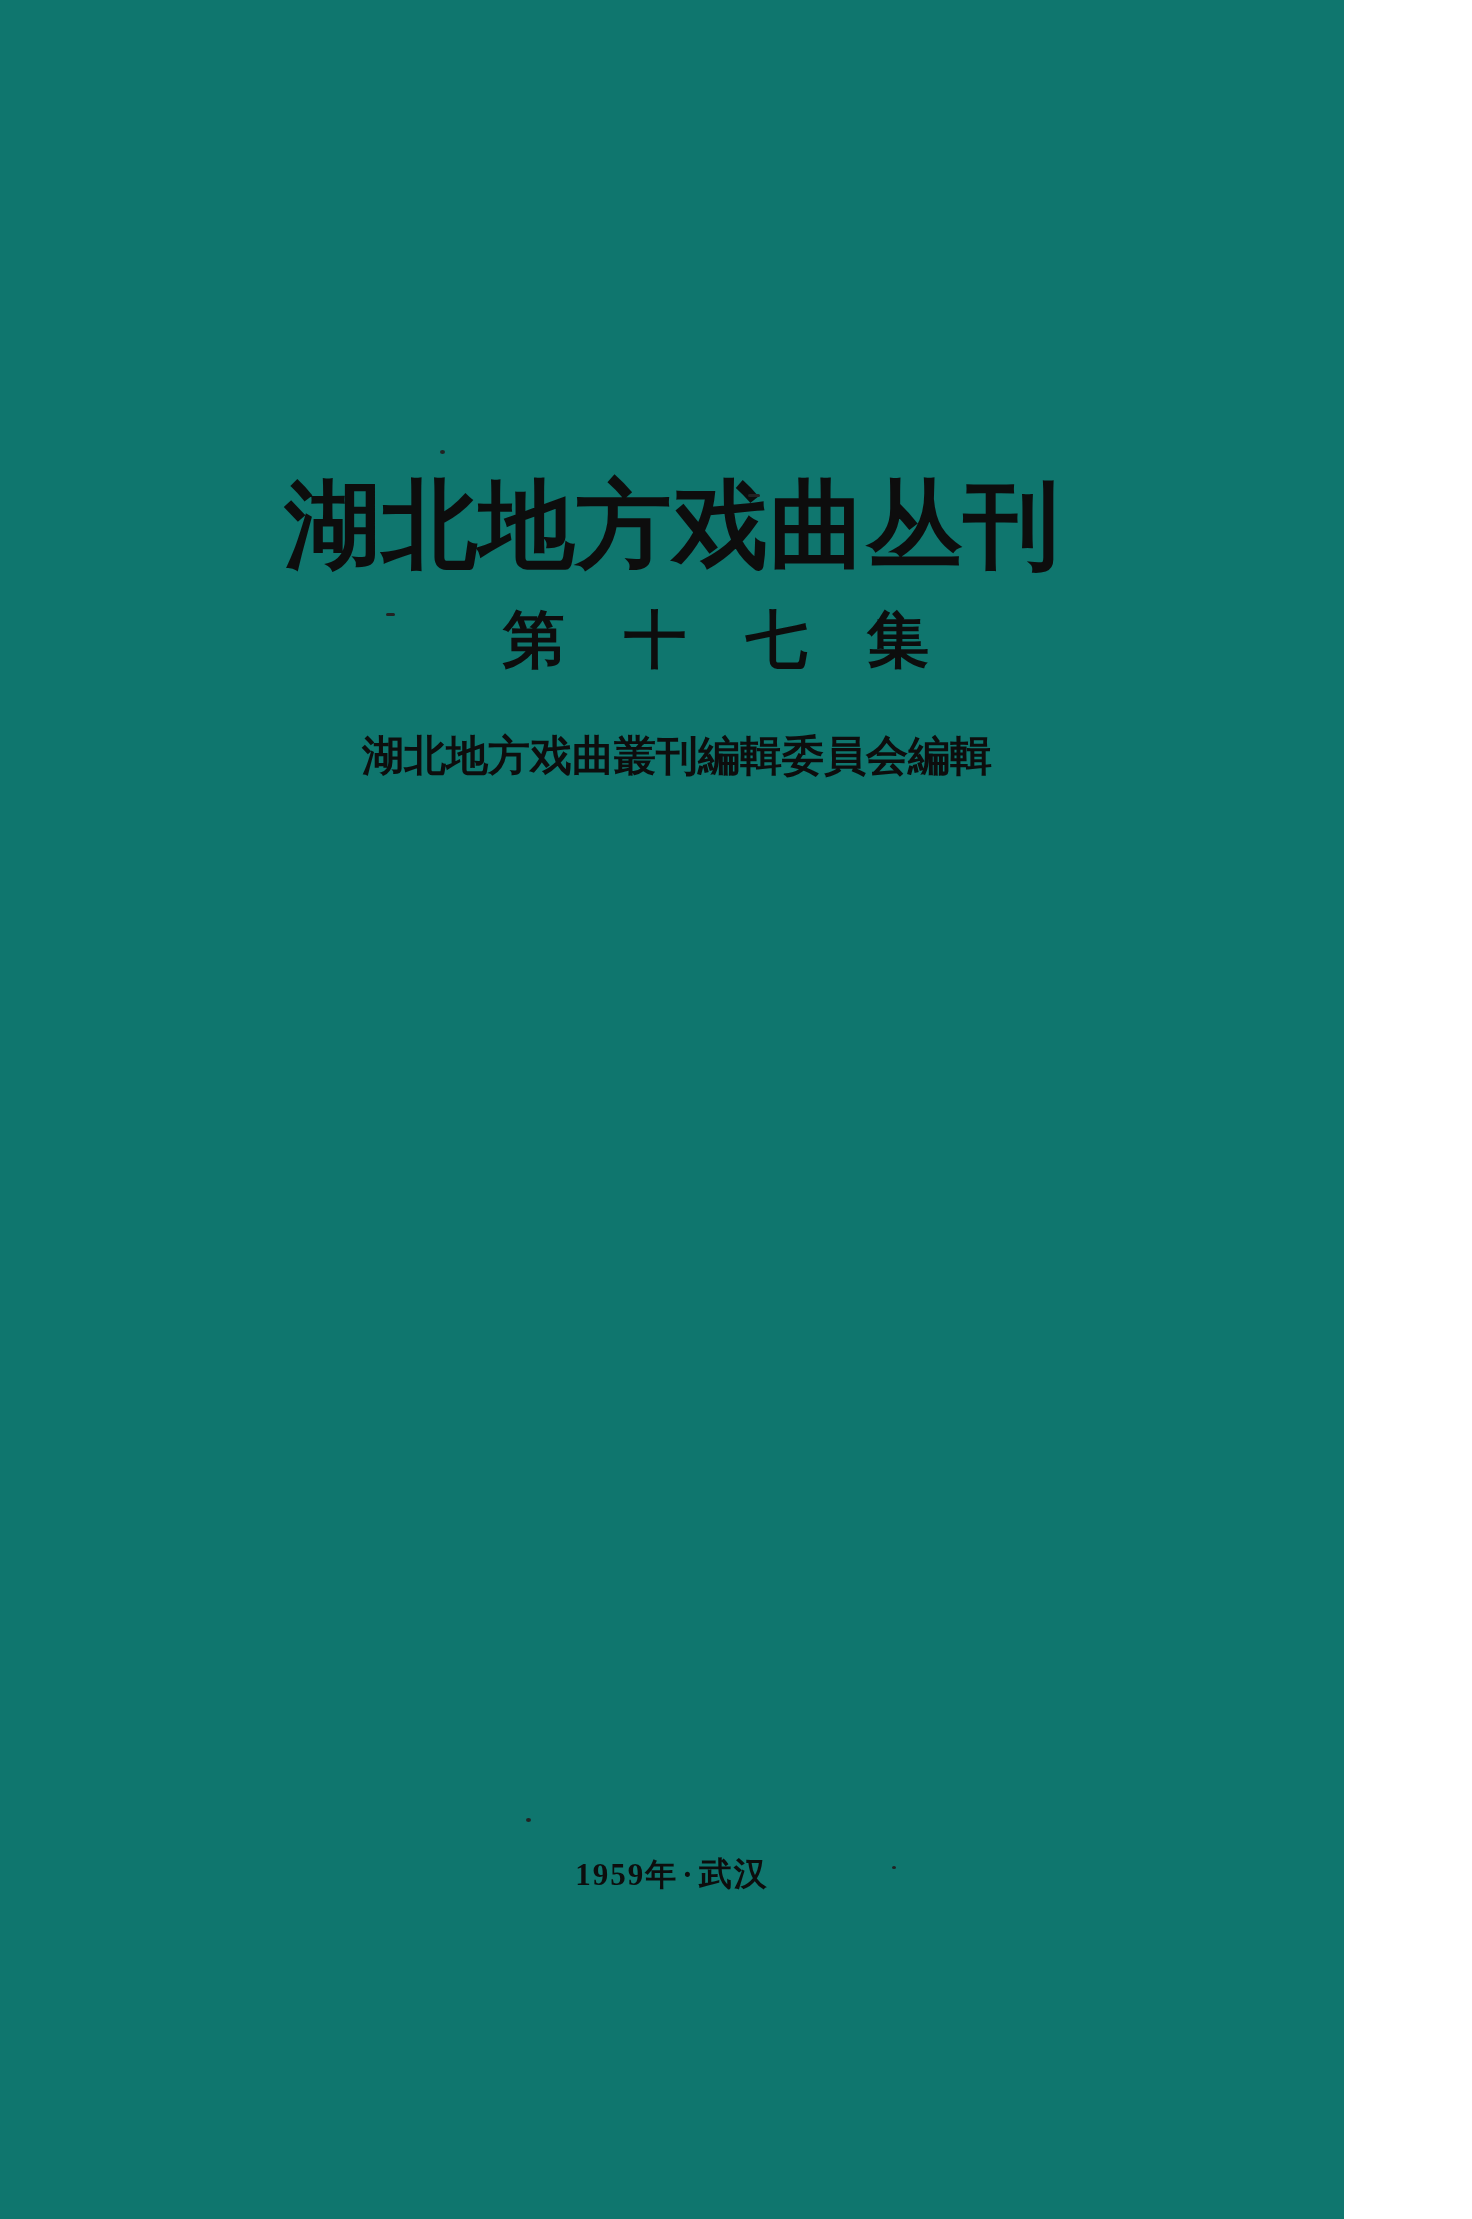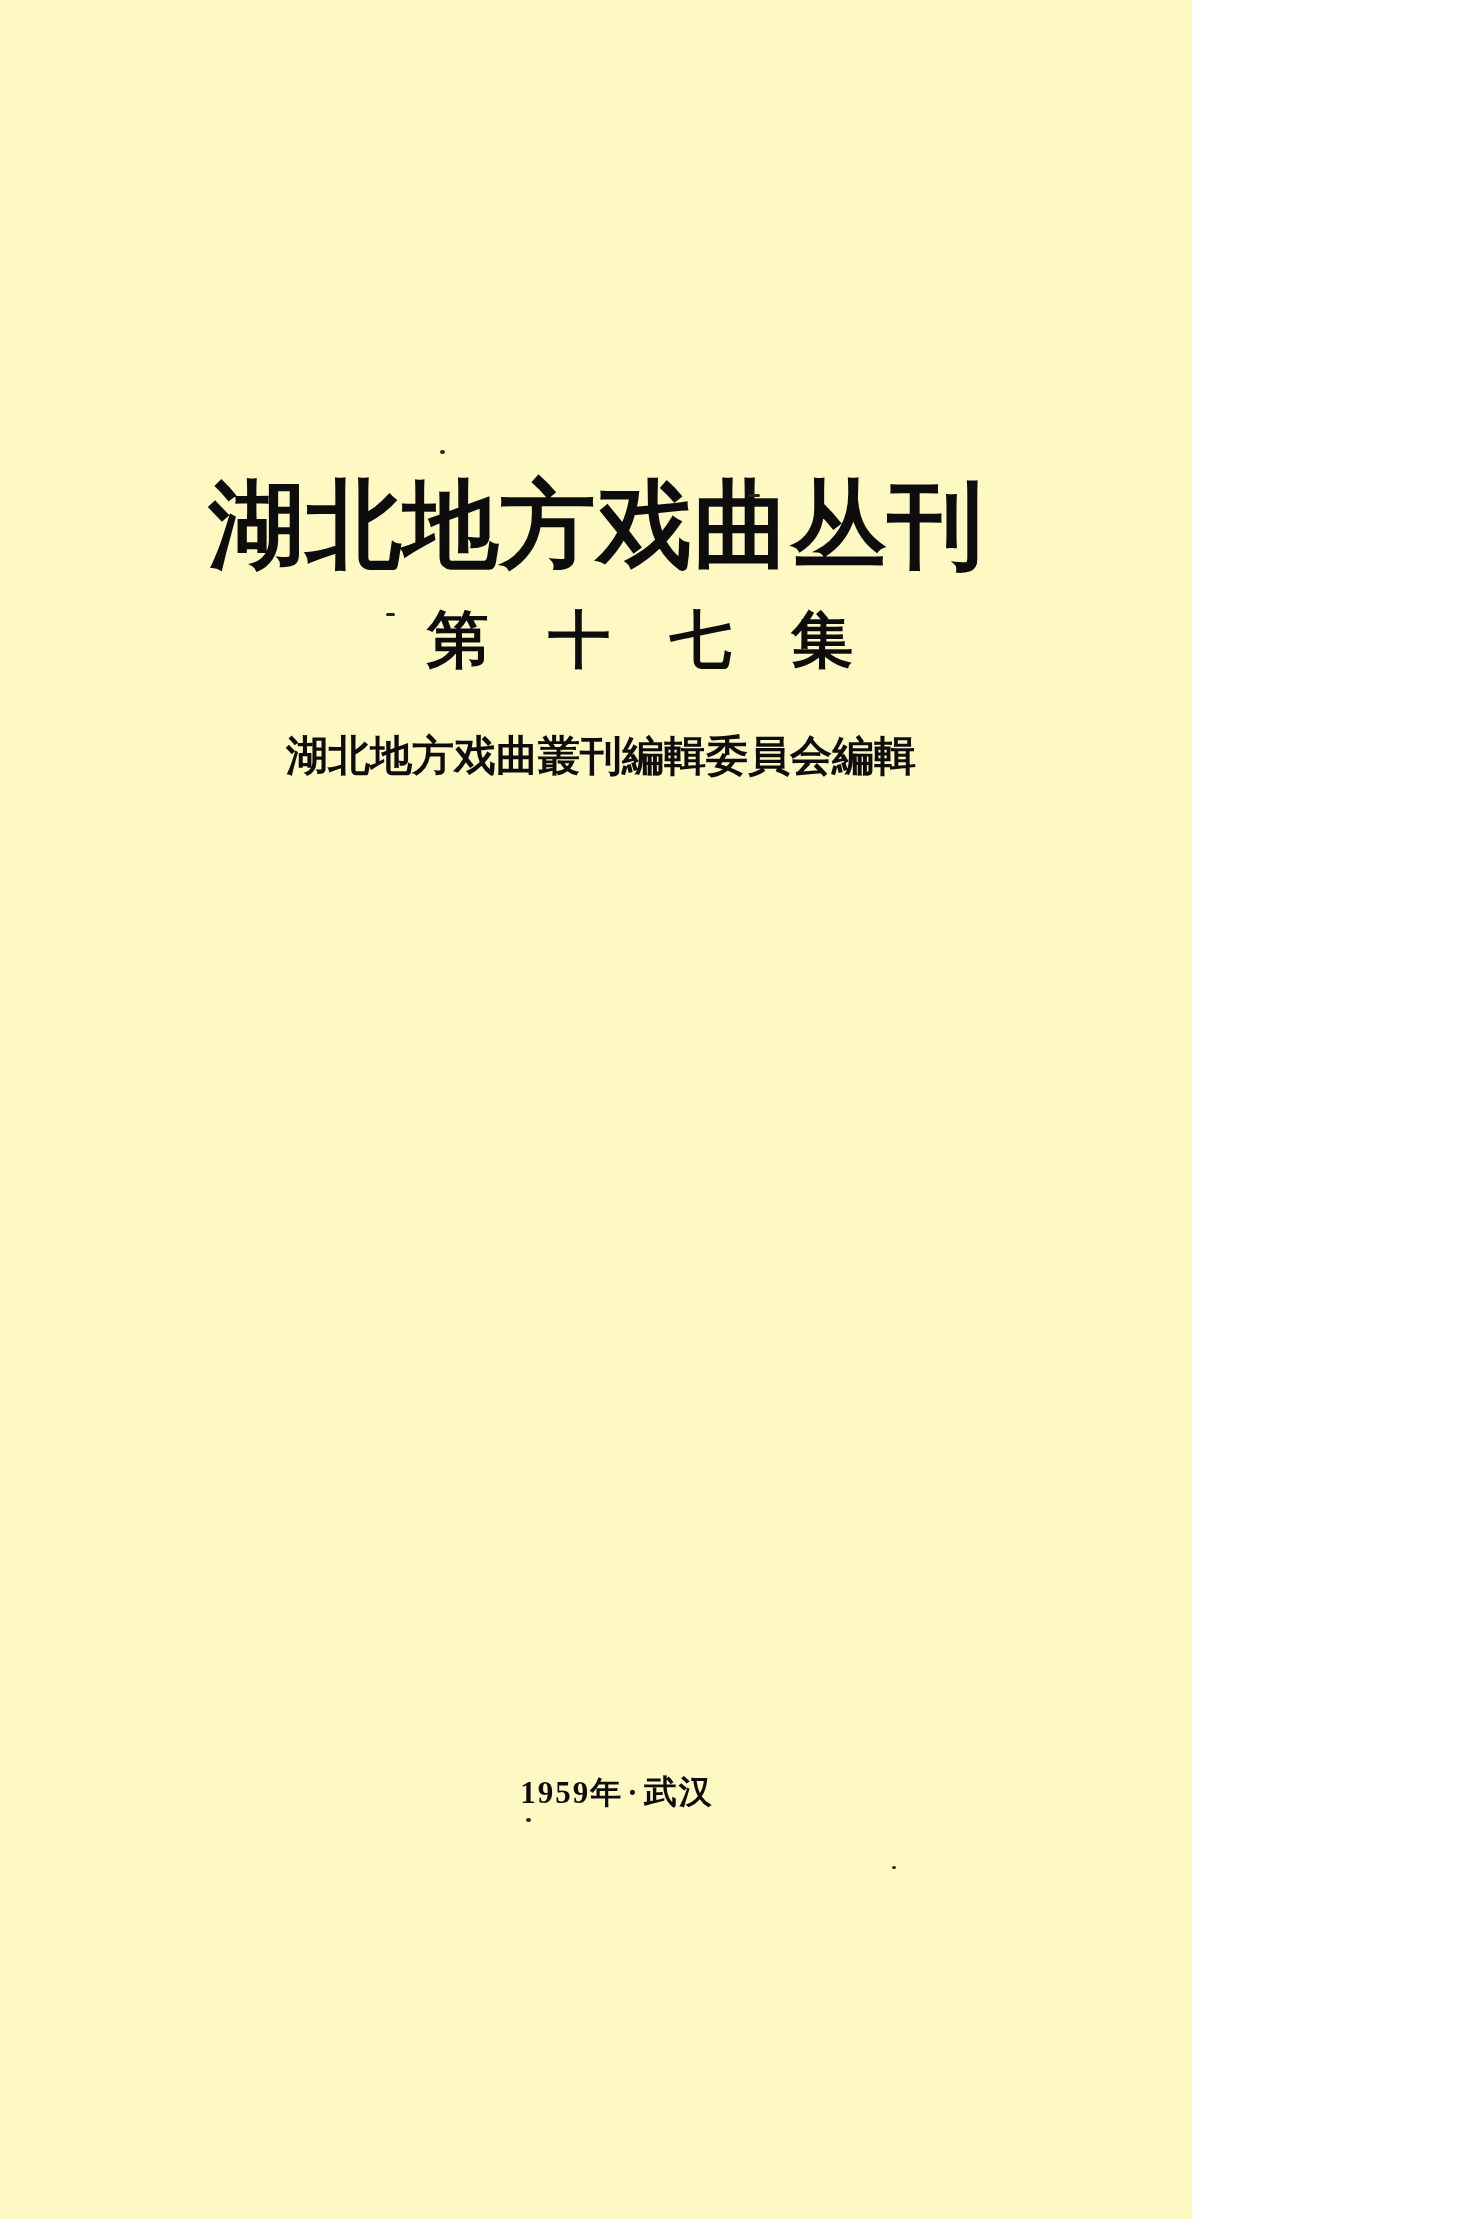--- a/index.html
+++ b/index.html
@@ -2,23 +2,23 @@
 <html><head>
 <meta charset="utf-8">
 <style>
   html, body {
     margin: 0;
     padding: 0;
     background: #ffffff;
   }
   .page {
     position: relative;
-    width: 1192px;
+    width: 1344px;
     height: 2219px;
-    background: #fef9c3;
+    background: #0f766e;
     overflow: hidden;
     font-family: "Liberation Serif", "DejaVu Serif", serif;
     color: #0d0d0d;
   }
   .line {
     position: absolute;
     left: 0;
     width: 100%;
     text-align: center;
     white-space: nowrap;
@@ -47,25 +47,24 @@
     transform: translateX(5px);
   }
   .publisher {
     top: 1796px;
     font-size: 46px;
     font-weight: bold;
     letter-spacing: 16px;
     text-indent: 16px;
   }
   .imprint {
-    top: 1770px;
+    top: 1852px;
     font-size: 31px;
     font-weight: bold;
     letter-spacing: 2px;
-    padding-left: 21px;
   }
   .imprint .city {
     font-size: 33px;
     font-weight: bold;
   }
   .imprint .dot {
     padding: 0 4px;
   }
   .speck {
     position: absolute;

